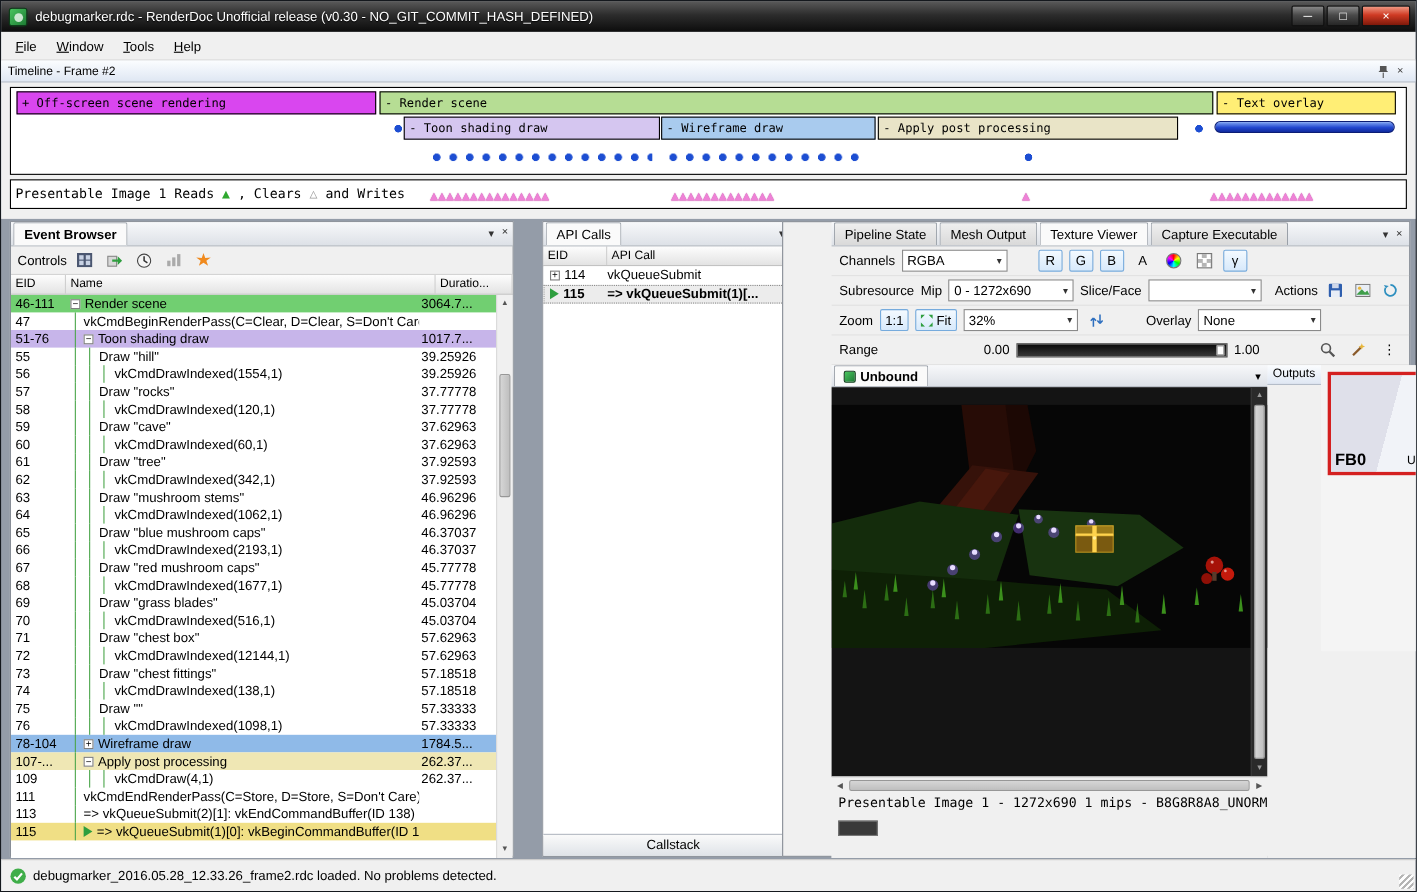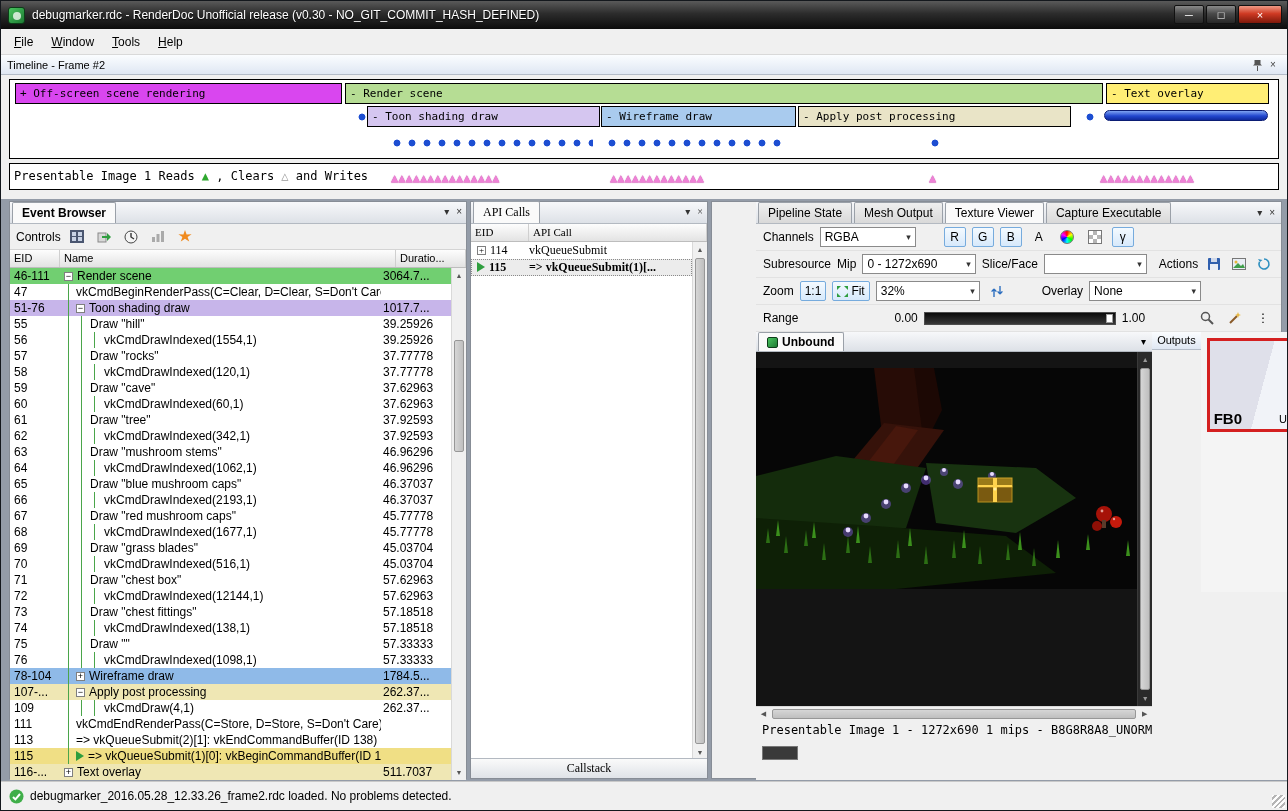--- a/index.html
+++ b/index.html
@@ -90,21 +90,21 @@
   .vscroll { position:absolute; width:15px; background:#f0f0f0; border-left:1px solid #d9d9d9; }
   .vscroll .arr { height:15px; display:flex; align-items:center; justify-content:center; font-size:7px; color:#555; }
   .vscroll .arr.bottom { position:absolute; bottom:0; left:0; right:0; }
   .vthumb { position:absolute; left:2px; right:2px; border:1px solid #979797; border-radius:2px;
     background:linear-gradient(90deg,#d6d6d6,#bfbfbf); }
   .hscroll { height:14px; background:#f0f0f0; border-top:1px solid #d9d9d9; position:relative; }
   .hscroll .arr { position:absolute; top:0; width:15px; height:14px; display:flex; align-items:center; justify-content:center; font-size:7px; color:#555; }
   .hthumb { position:absolute; top:2px; height:10px; border:1px solid #979797; border-radius:2px; background:linear-gradient(#d6d6d6,#bfbfbf); }
 
   
-  .api-panel { left:469px; width:238px; height:578px;font-family:Liberation Serif, serif; }
+  .api-panel { left:492px; width:238px; height:578px; }
   .api-rows { position:relative; background:#fff; height:518px; margin-right:15px; overflow:hidden; }
   .api-row { display:flex; height:17px; line-height:17px; font-size:12px; white-space:nowrap; }
   .api-row .cell-eid { flex:0 0 58px; padding-left:6px; }
   .api-row .cell-call { flex:1; overflow:hidden; }
   .api-row.sel-true { font-weight:bold; background:#ececec; outline:1px dotted #8a8a8a; outline-offset:-1px; }
   .callstack { position:absolute; bottom:0; left:0; right:0; height:20px; background:linear-gradient(#fafafa,#dfe3e8);
     border-top:1px solid #b3b9c1; text-align:center; line-height:19px; font-size:12px; }
 
   
   .tv-panel { left:710px; width:571px; height:578px;padding-left:44px; }
@@ -482,25 +482,20 @@
           <span class="cell-name"><span>=&gt; vkQueueSubmit(2)[1]: vkEndCommandBuffer(ID 138)</span></span>
           <span class="cell-dur"></span>
         </div>
 
         <div class="eb-row hl-gold lvl-1">
           <span class="cell-eid">115</span>
           <span class="cell-name"><span class="curicon cur-true"></span><span>=&gt; vkQueueSubmit(1)[0]: vkBeginCommandBuffer(ID 1...</span></span>
           <span class="cell-dur"></span>
         </div>
 
-        <div class="eb-row hl-yellow lvl-0">
-          <span class="cell-eid">116-...</span>
-          <span class="cell-name"><span class="expander exp-plus"></span><span>Text overlay</span></span>
-          <span class="cell-dur">511.7037</span>
-        </div>
       </div>
     <div class="vscroll" style="top:66px; right:0; height:512px;">
       <div class="arr">▲</div>
       <div class="vthumb" style="top:72px; height:112px;"></div>
       <div class="arr bottom">▼</div>
     </div>
   </div>
 
   <div class="panel api-panel">
     <div class="tabstrip">

